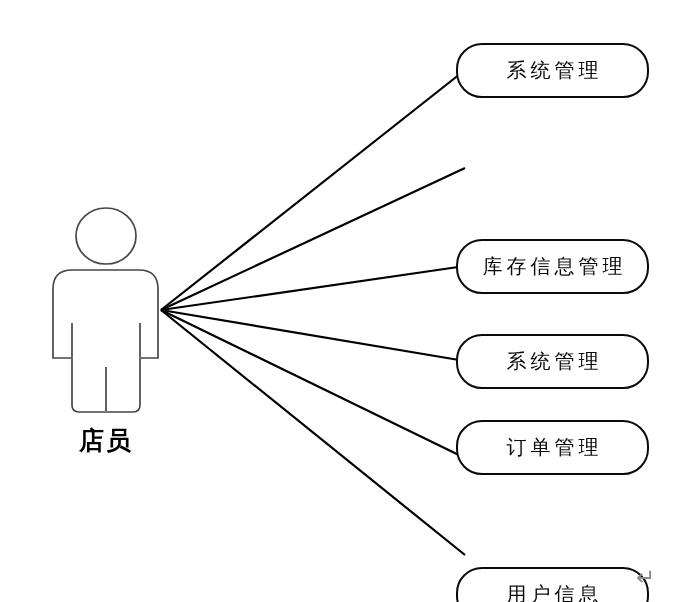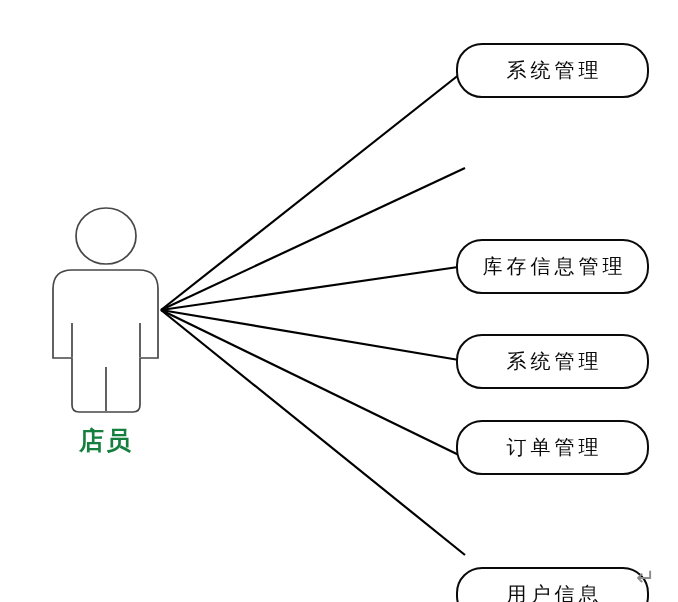--- a/index.html
+++ b/index.html
@@ -50,21 +50,21 @@
   .uc6 { top: 527px; margin-top: 40px; }
   .actor-label {
     position: absolute;
     left: 50px;
     top: 424px;
     width: 112px;
     text-align: center;
     font-family: "Liberation Sans", sans-serif;
     font-weight: bold;
     font-size: 25px;
-    color: #15803d;
+    color: #000000;
     z-index: 2;
     letter-spacing: 2px;
   }
   .para-mark {
     position: absolute;
     left: 636px;
     top: 566px;
     font-size: 23px;
     color: #8c8c8c;
     font-family: "DejaVu Sans", sans-serif;

